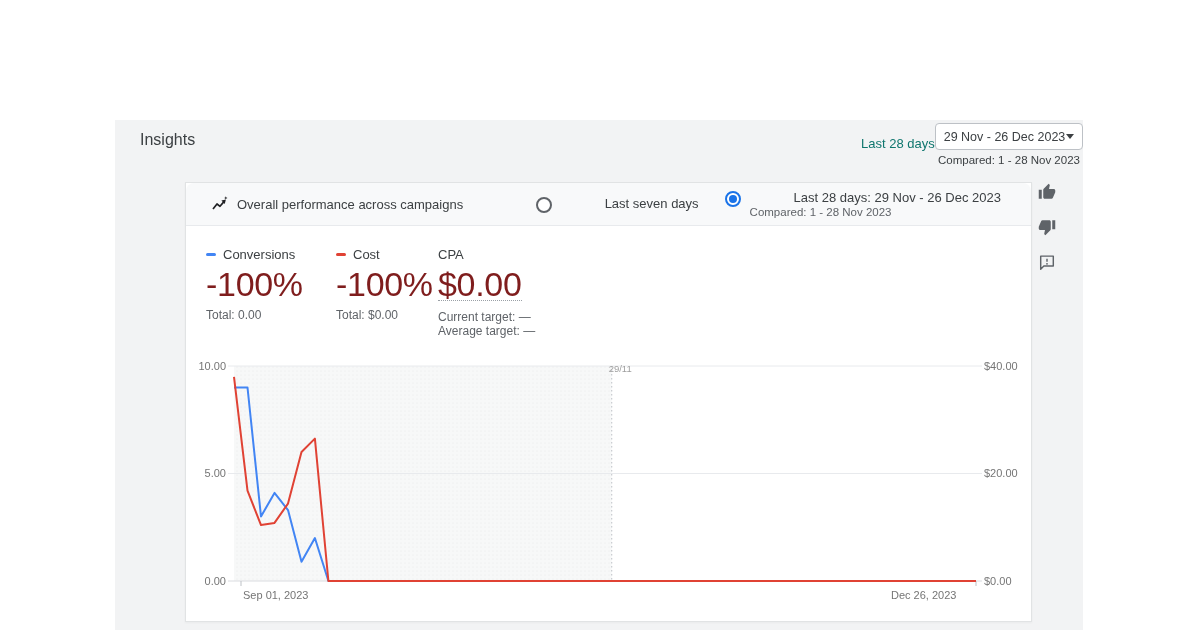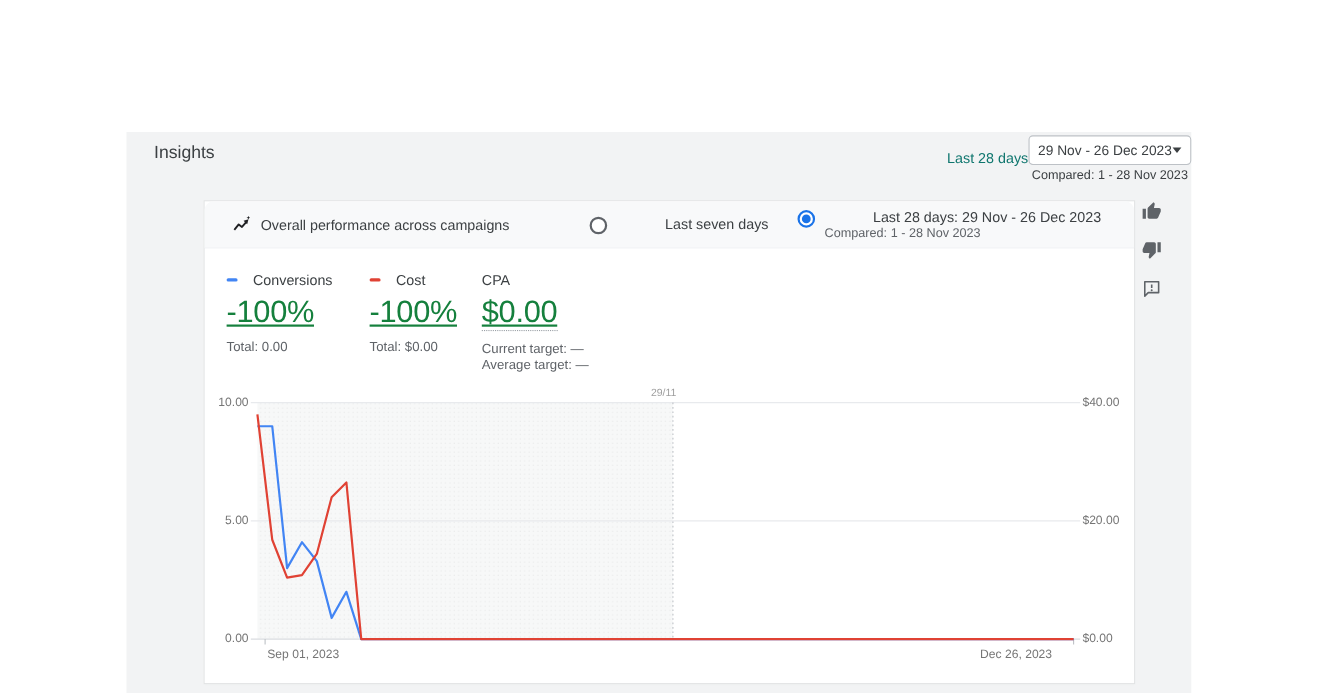--- a/index.html
+++ b/index.html
@@ -45,38 +45,38 @@
   .radio-circle.selected::after { content:""; position:absolute; left:2px; top:2px; width:8px; height:8px;
                   border-radius:50%; background:#1a73e8; }
   .radio-label { font-size:13px; color:#3c4043; line-height:15px;padding-left:44px; }
   .radio-sub { font-size:11.5px; color:#5f6368; line-height:14px; }
 
   
   .metric { position:absolute; top:64px; }
   .metric.m0 { left:20px; }
   .metric.m1 { left:150px; }
   .metric.m2 { left:252px; }
-  .legend-row { display:flex; align-items:center; gap:14px; height:15px; }
+  .legend-row { display:flex; align-items:center; gap:7px; height:15px; }
   .dash { width:10px; height:3px; border-radius:2px; display:inline-block; }
   .dash-blue { background:#4285f4; }
   .dash-red { background:#e04234; }
   .legend-text { font-size:13px; color:#3c4043; }
-  .metric-value { font-size:28px; color:#15803d; letter-spacing:-0.3px; margin-top:7px; line-height:30px;text-decoration:underline; }
+  .metric-value { font-size:34px; color:#7f1d1d; letter-spacing:-0.3px; margin-top:7px; line-height:30px; }
   .metric-value.underlined { display:inline-block; border-bottom:1px dotted #9aa0a6; padding-bottom:1px; cursor:help; }
   .metric-sub { font-size:12px; color:#5f6368; margin-top:9px; line-height:14px; }
   .metric-sub2 { font-size:12px; color:#5f6368; line-height:14px; }
 
   
   .chart { position:absolute; left:10px; top:163px; width:820px; height:270px; }
   .chart svg { position:absolute; left:0; top:0; }
   .axis-label { position:absolute; font-size:11px; color:#757575; }
   .y-left { width:30px; text-align:right; left:0; }
   .y-right { left:788px; }
   .x-label { top:243px; }
-  .divider-label { position:absolute; top:6px; width:40px; text-align:left;
+  .divider-label { position:absolute; top:17px; width:40px; text-align:right;
                    font-size:9.5px; color:#9e9e9e; }
 
   
   .feedback-col { position:absolute; left:922px; top:63px; display:flex; flex-direction:column; gap:15px; }
   .fb-btn { width:20px; height:20px; background:none; border:none; cursor:pointer; padding:0; }
 </style>
 </head>
 <body>
 
 <div class="page">

